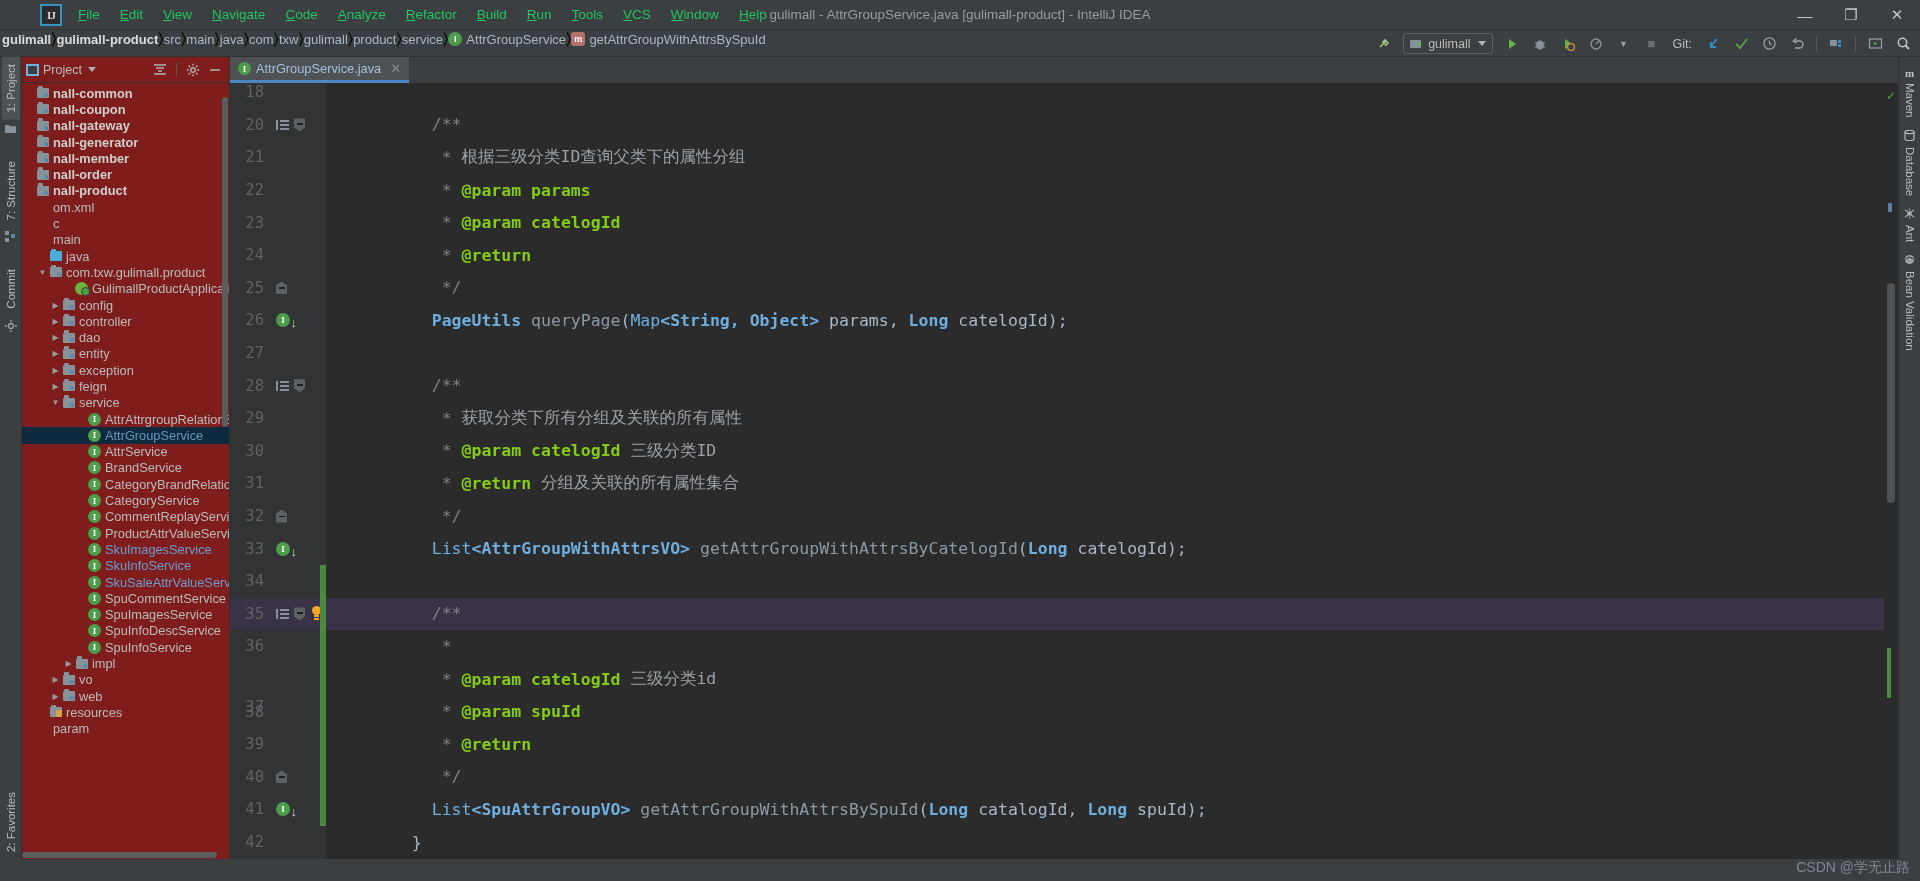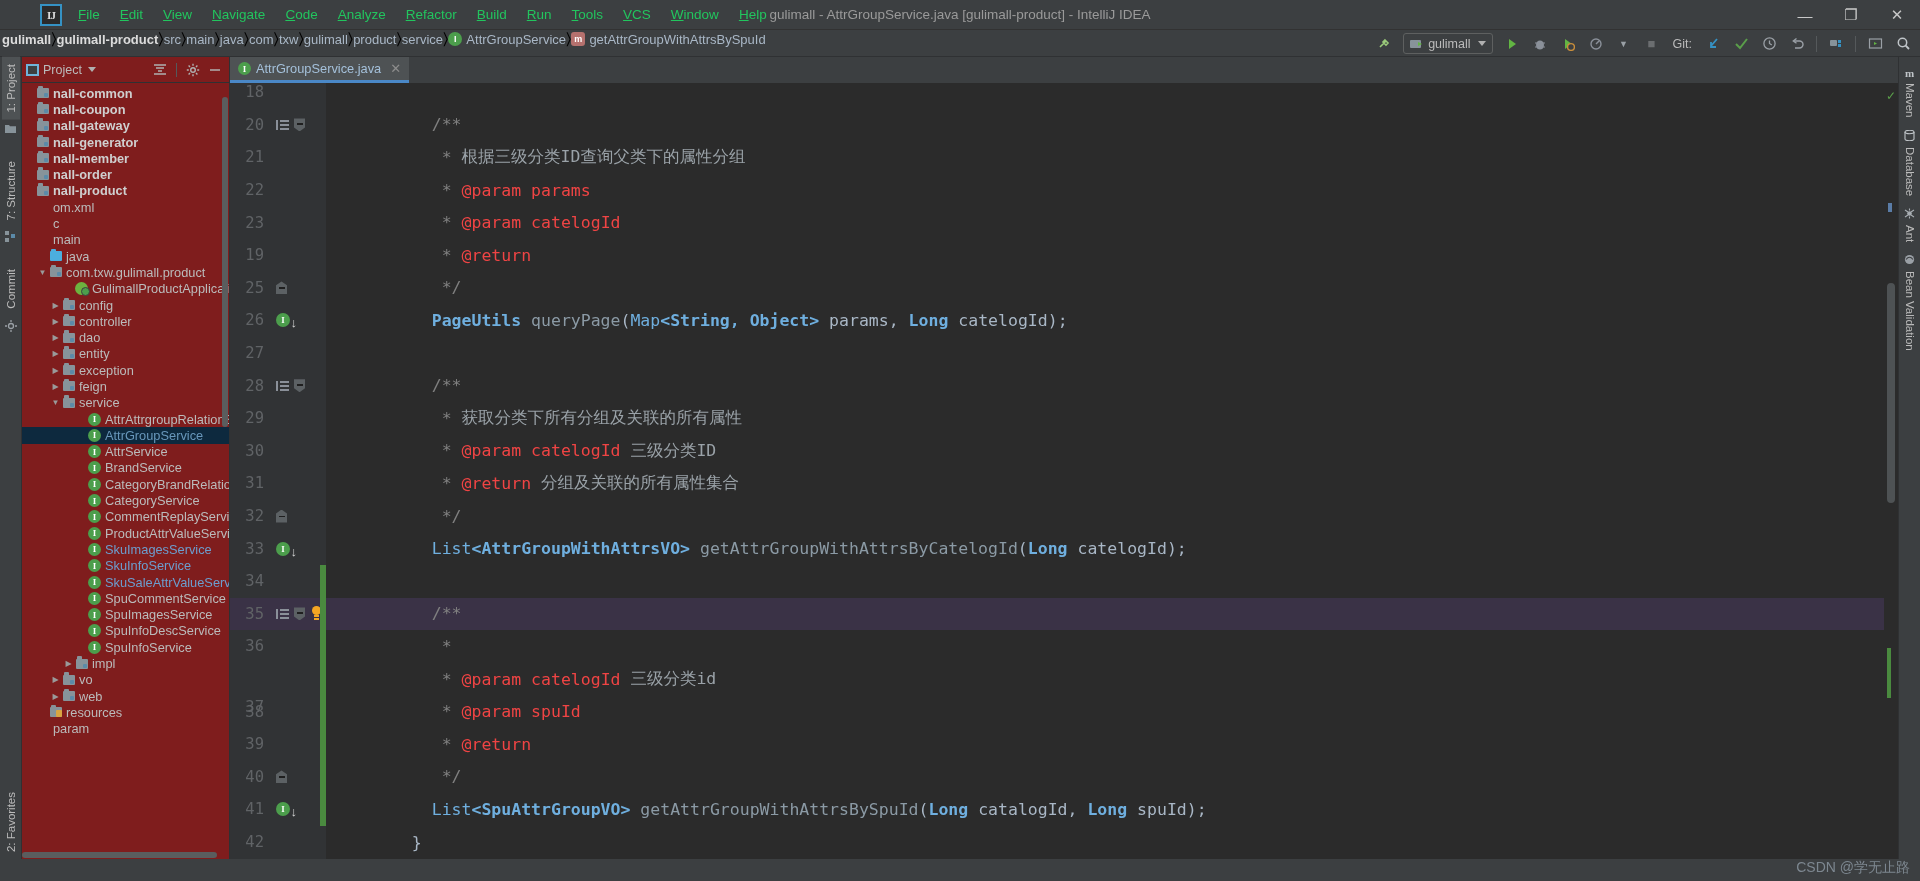--- a/index.html
+++ b/index.html
@@ -205,21 +205,21 @@
   .code-line {
     position: absolute; left: 0; right: 0; height: 32.6px; display: flex; align-items: center;
     padding-left: 66px; white-space: pre; letter-spacing: 0px;
   }
   .code-line.hl { background: #3a3246; }
   .type { color: #6fafdf; font-weight: bold; }
   .type2 { color: #6fafdf; }
   .mth { color: #8b9aa5; }
   .plain { color: #a9b7c6; }
   .cmt { color: #808080; }
-  .cmt-tag { color: #ef4444; font-weight: normal; }
+  .cmt-tag { color: #84cc16; font-weight: bold; }
   .cmt-txt { color: #9aa2a8; }
   .punct { color: #a9b7c6; }
 
   
   .marker-bar {
     width: 14px; flex: 0 0 14px; background: #2b2b2b; position: relative;
   }
   .mark-check { position: absolute; top: 6px; left: 2px; color: #5a9e4a; font-size: 12px; }
   .mark-blue { position: absolute; top: 120px; left: 4px; width: 4px; height: 9px; background: #5a7ca6; }
   .mark-green { position: absolute; top: 565px; left: 3px; width: 4px; height: 50px; background: #4a8a3f; }
@@ -769,21 +769,21 @@
             <div class="ln" style="top: 58.2px;">
               <span class="lnum">21</span>
             </div>
             <div class="ln" style="top: 90.8px;">
               <span class="lnum">22</span>
             </div>
             <div class="ln" style="top: 123.4px;">
               <span class="lnum">23</span>
             </div>
             <div class="ln" style="top: 156px;">
-              <span class="lnum">19</span>
+              <span class="lnum">24</span>
             </div>
             <div class="ln" style="top: 188.6px;">
               <span class="lnum">25</span>
               <span class="gut-marks">
                 <span class="g-fold-end">
                   <i></i>
                 </span>
               </span>
             </div>
             <div class="ln" style="top: 221.2px;">

